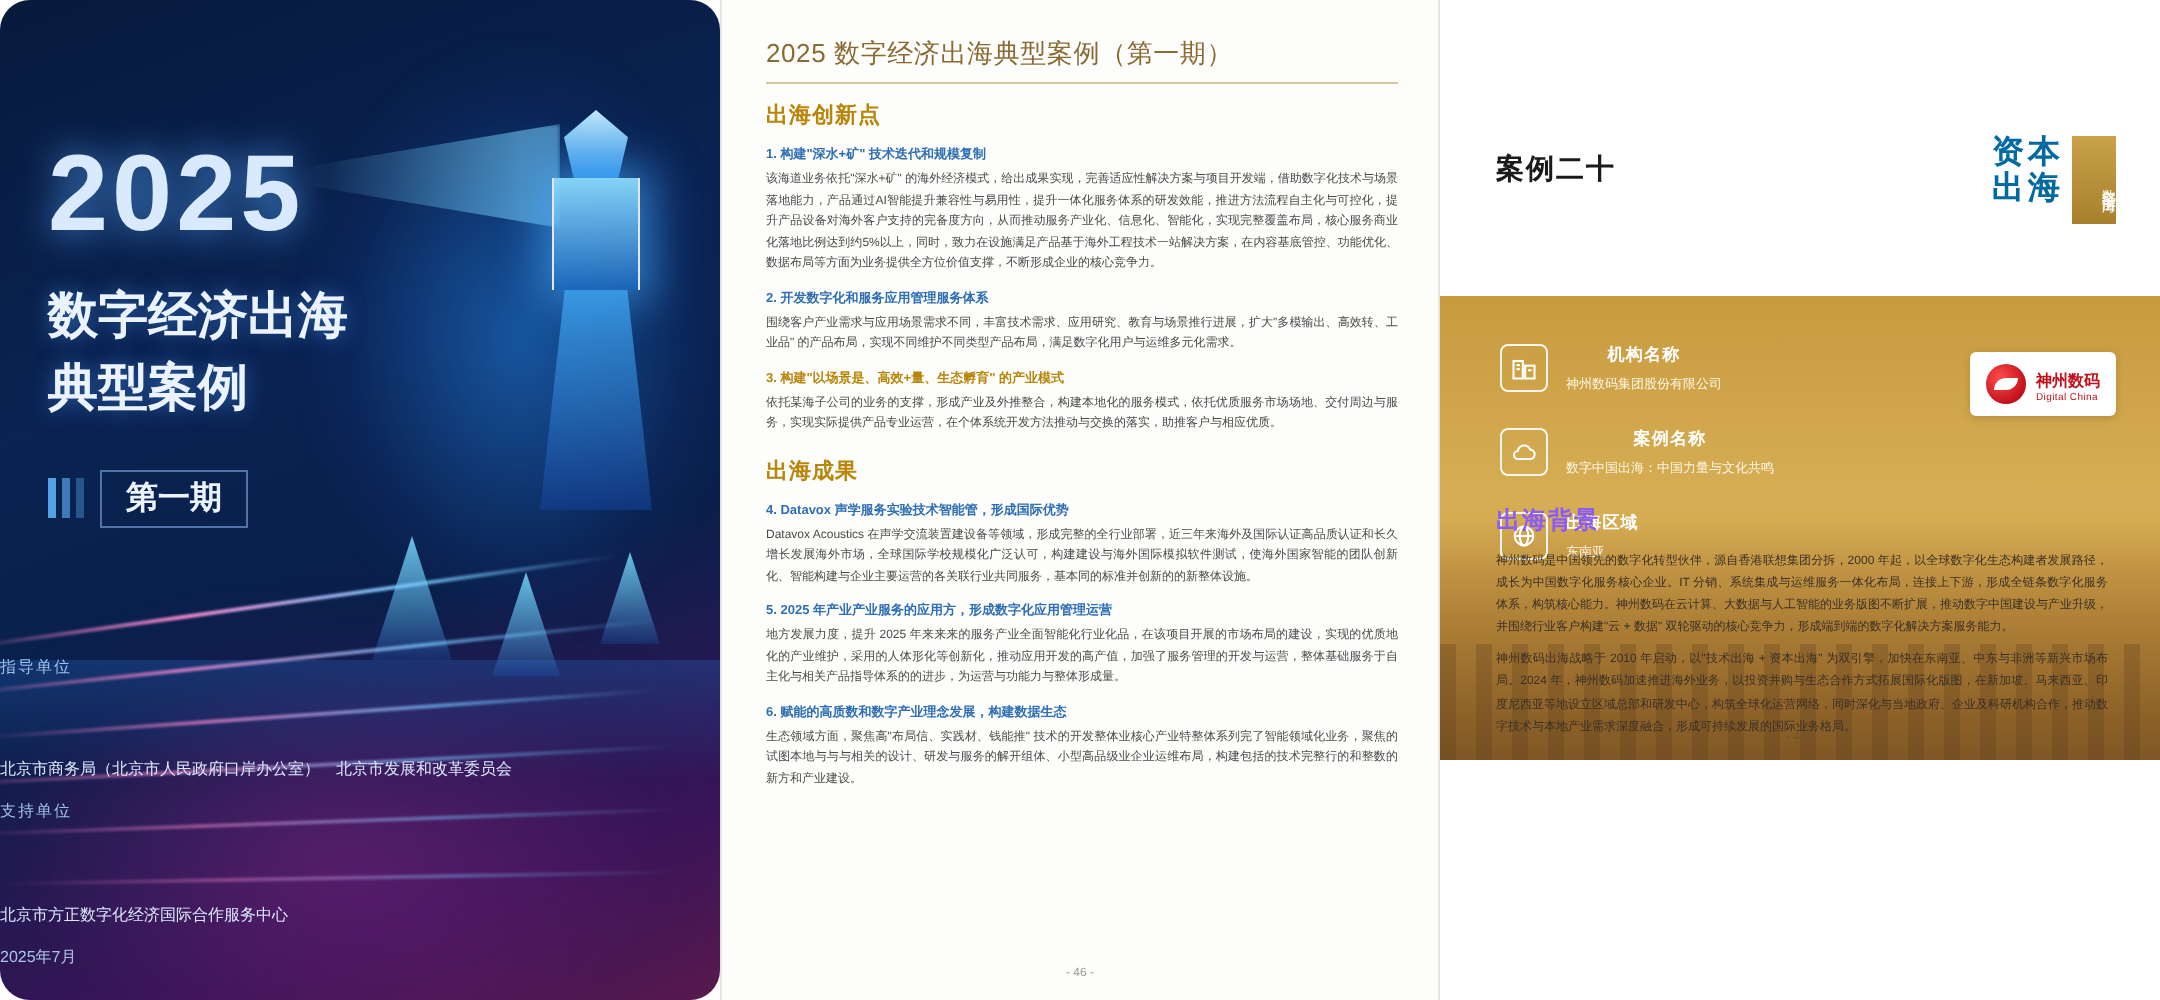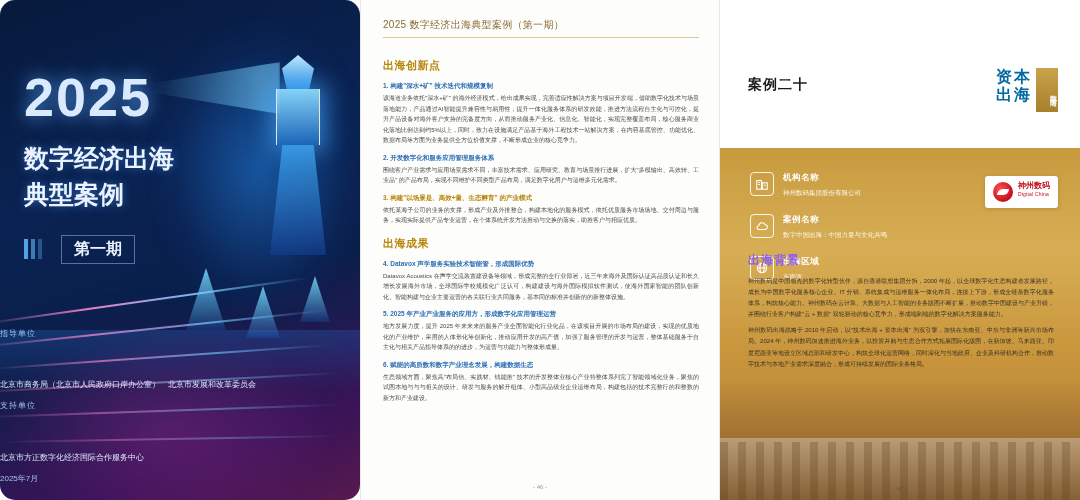--- a/index.html
+++ b/index.html
@@ -89,21 +89,21 @@
     color: #d9eaff;
     text-shadow: 0 0 18px rgba(90,170,255,.8);
     line-height: 1;
   }
   .cover-main {
     margin-top: 16px;
     font-size: 25px; font-weight: 700; color: #eaf3ff; line-height: 1.45;
     text-shadow: 0 0 10px rgba(80,160,255,.5);
   }
   .cover-badge {
-    margin-top: 22px; display: inline-flex; align-items: center; gap: 19px;
+    margin-top: 22px; display: inline-flex; align-items: center; gap: 8px;
   }
   .cover-badge .bars { display: flex; gap: 3px; }
   .cover-badge .bars i { display:block; width: 4px; height: 20px; background:#5fb8ff; opacity:.85; }
   .cover-badge .bars i:nth-child(2){opacity:.6;}
   .cover-badge .bars i:nth-child(3){opacity:.35;}
   .cover-badge .txt {
     font-size: 16px; color:#eaf3ff; font-weight:600;
     border: 1px solid rgba(150,200,255,.5);
     padding: 3px 12px;
   }
@@ -118,22 +118,22 @@
   
   .mid {
     position: relative;
     width: 360px; height: 500px; flex: 0 0 360px;
     background: #fdfdfb;
     border-left: 1px solid #e7e7e2;
     border-right: 1px solid #e7e7e2;
     padding: 18px 20px 26px 22px;
   }
   .mid-header {
-    font-size: 10px; color: #8a6a33; letter-spacing: .3px;
-    border-bottom: 1px solid #d8c79a; padding-bottom: 5px; margin-bottom: 20px;
+    font-size: 13px; color: #8a6a33; letter-spacing: .3px;
+    border-bottom: 1px solid #d8c79a; padding-bottom: 5px; margin-bottom: 8px;
   }
   .sec-title {
     color: #b8860b; font-size: 11px; font-weight: 700; letter-spacing: .5px;
     margin: 10px 0 7px;
   }
   .sec-title.first { margin-top: 2px; }
   .para-head {
     color: #2f6fb5; font-size: 6.5px; font-weight: 700; line-height: 1.7;
     margin-top: 6px;
   }
@@ -143,21 +143,21 @@
     margin-top: 2px;
   }
   .mid-foot {
     position: absolute; left: 0; right: 0; bottom: 10px;
     text-align: center; font-size: 6px; color: #9a9a94;
   }
 
   
   .right {
     position: relative;
-    width: 360px; height: 500px; flex: 0 0 360px;
+    width: 360px; height: 380px; flex: 0 0 360px;
     background: #f7f3e8;
     overflow: hidden;
   }
   .right .top-white { position:absolute; left:0; top:0; width:360px; height:148px; background:#ffffff; }
   .right .gold-band {
     position:absolute; left: 0; top: 148px; width: 360px; height: 290px;
     background: linear-gradient(180deg,#c89a3e 0%,#d7ae55 35%,#c9963c 70%,#b8853a 100%);
   }
   .right .city {
     position:absolute; left:0; bottom:0; width: 360px; height: 120px;
@@ -187,27 +187,27 @@
 
   .info-block { position: absolute; left: 30px; top: 172px; z-index: 4; width: 210px; }
   .info-row { display: flex; align-items: flex-start; gap: 9px; margin-bottom: 16px; }
   .info-ico {
     width: 24px; height: 24px; flex: 0 0 24px;
     border: 1.4px solid rgba(255,255,255,.9); border-radius: 4px;
     display:flex; align-items:center; justify-content:center;
     color:#fff;
   }
   .info-ico svg { width: 14px; height: 14px; display:block; }
-  .info-txt .k { font-size: 8.5px; color:#ffffff; font-weight:700; letter-spacing: .6px; }
+  .info-txt .k { font-size: 8.5px; color:#ffffff; font-weight:700; letter-spacing: .6px; text-align: center; }
   .info-txt .v { font-size: 6.5px; color: #fdf6e4; margin-top: 4px; line-height:1.5; }
 
   .logo-box {
     position: absolute; right: 22px; top: 176px; z-index: 4;
     background: #fff; border-radius: 3px; padding: 6px 8px;
-    display:flex; align-items:flex-start; gap:5px;
+    display:flex; align-items:flex-end; gap:5px;
     box-shadow: 0 1px 4px rgba(0,0,0,.15);
   }
   .logo-mark {
     width: 20px; height: 20px; border-radius: 50%;
     background: radial-gradient(circle at 35% 35%, #ff4d4d, #c2111b 70%);
     position: relative;
   }
   .logo-mark:after{
     content:""; position:absolute; left:4px; top:7px; width:12px; height:6px;
     background:#fff; border-radius: 6px 0 6px 0;

